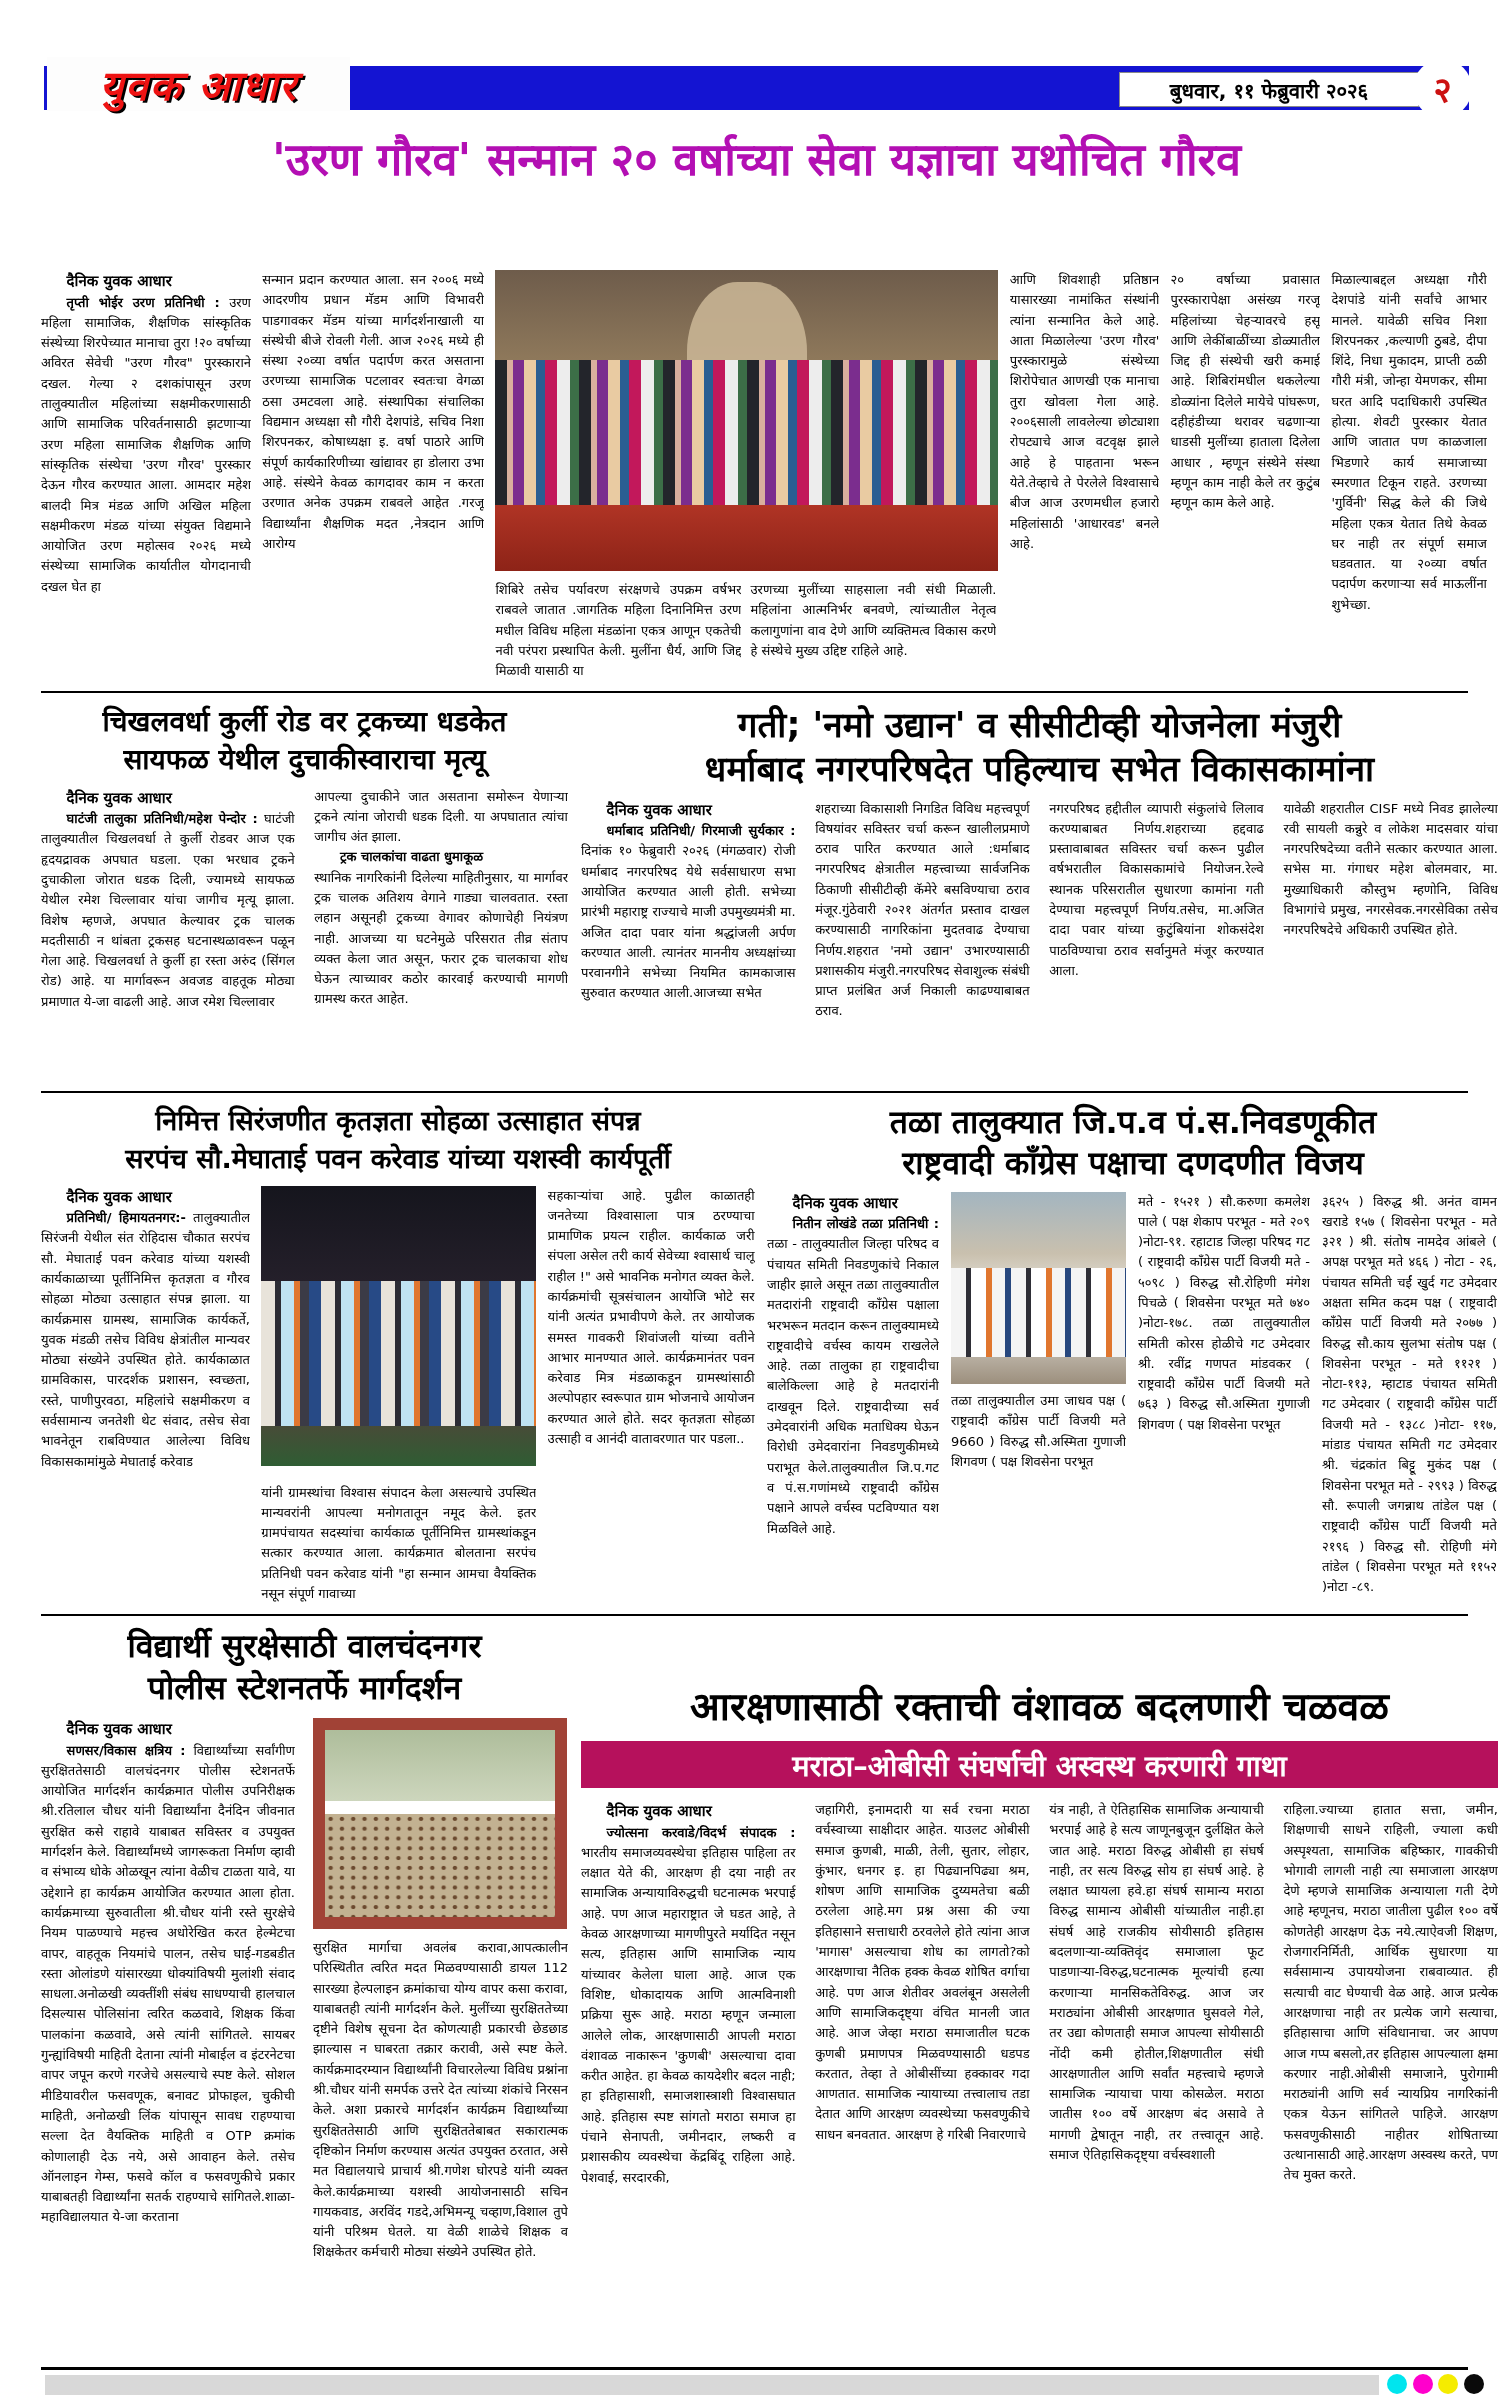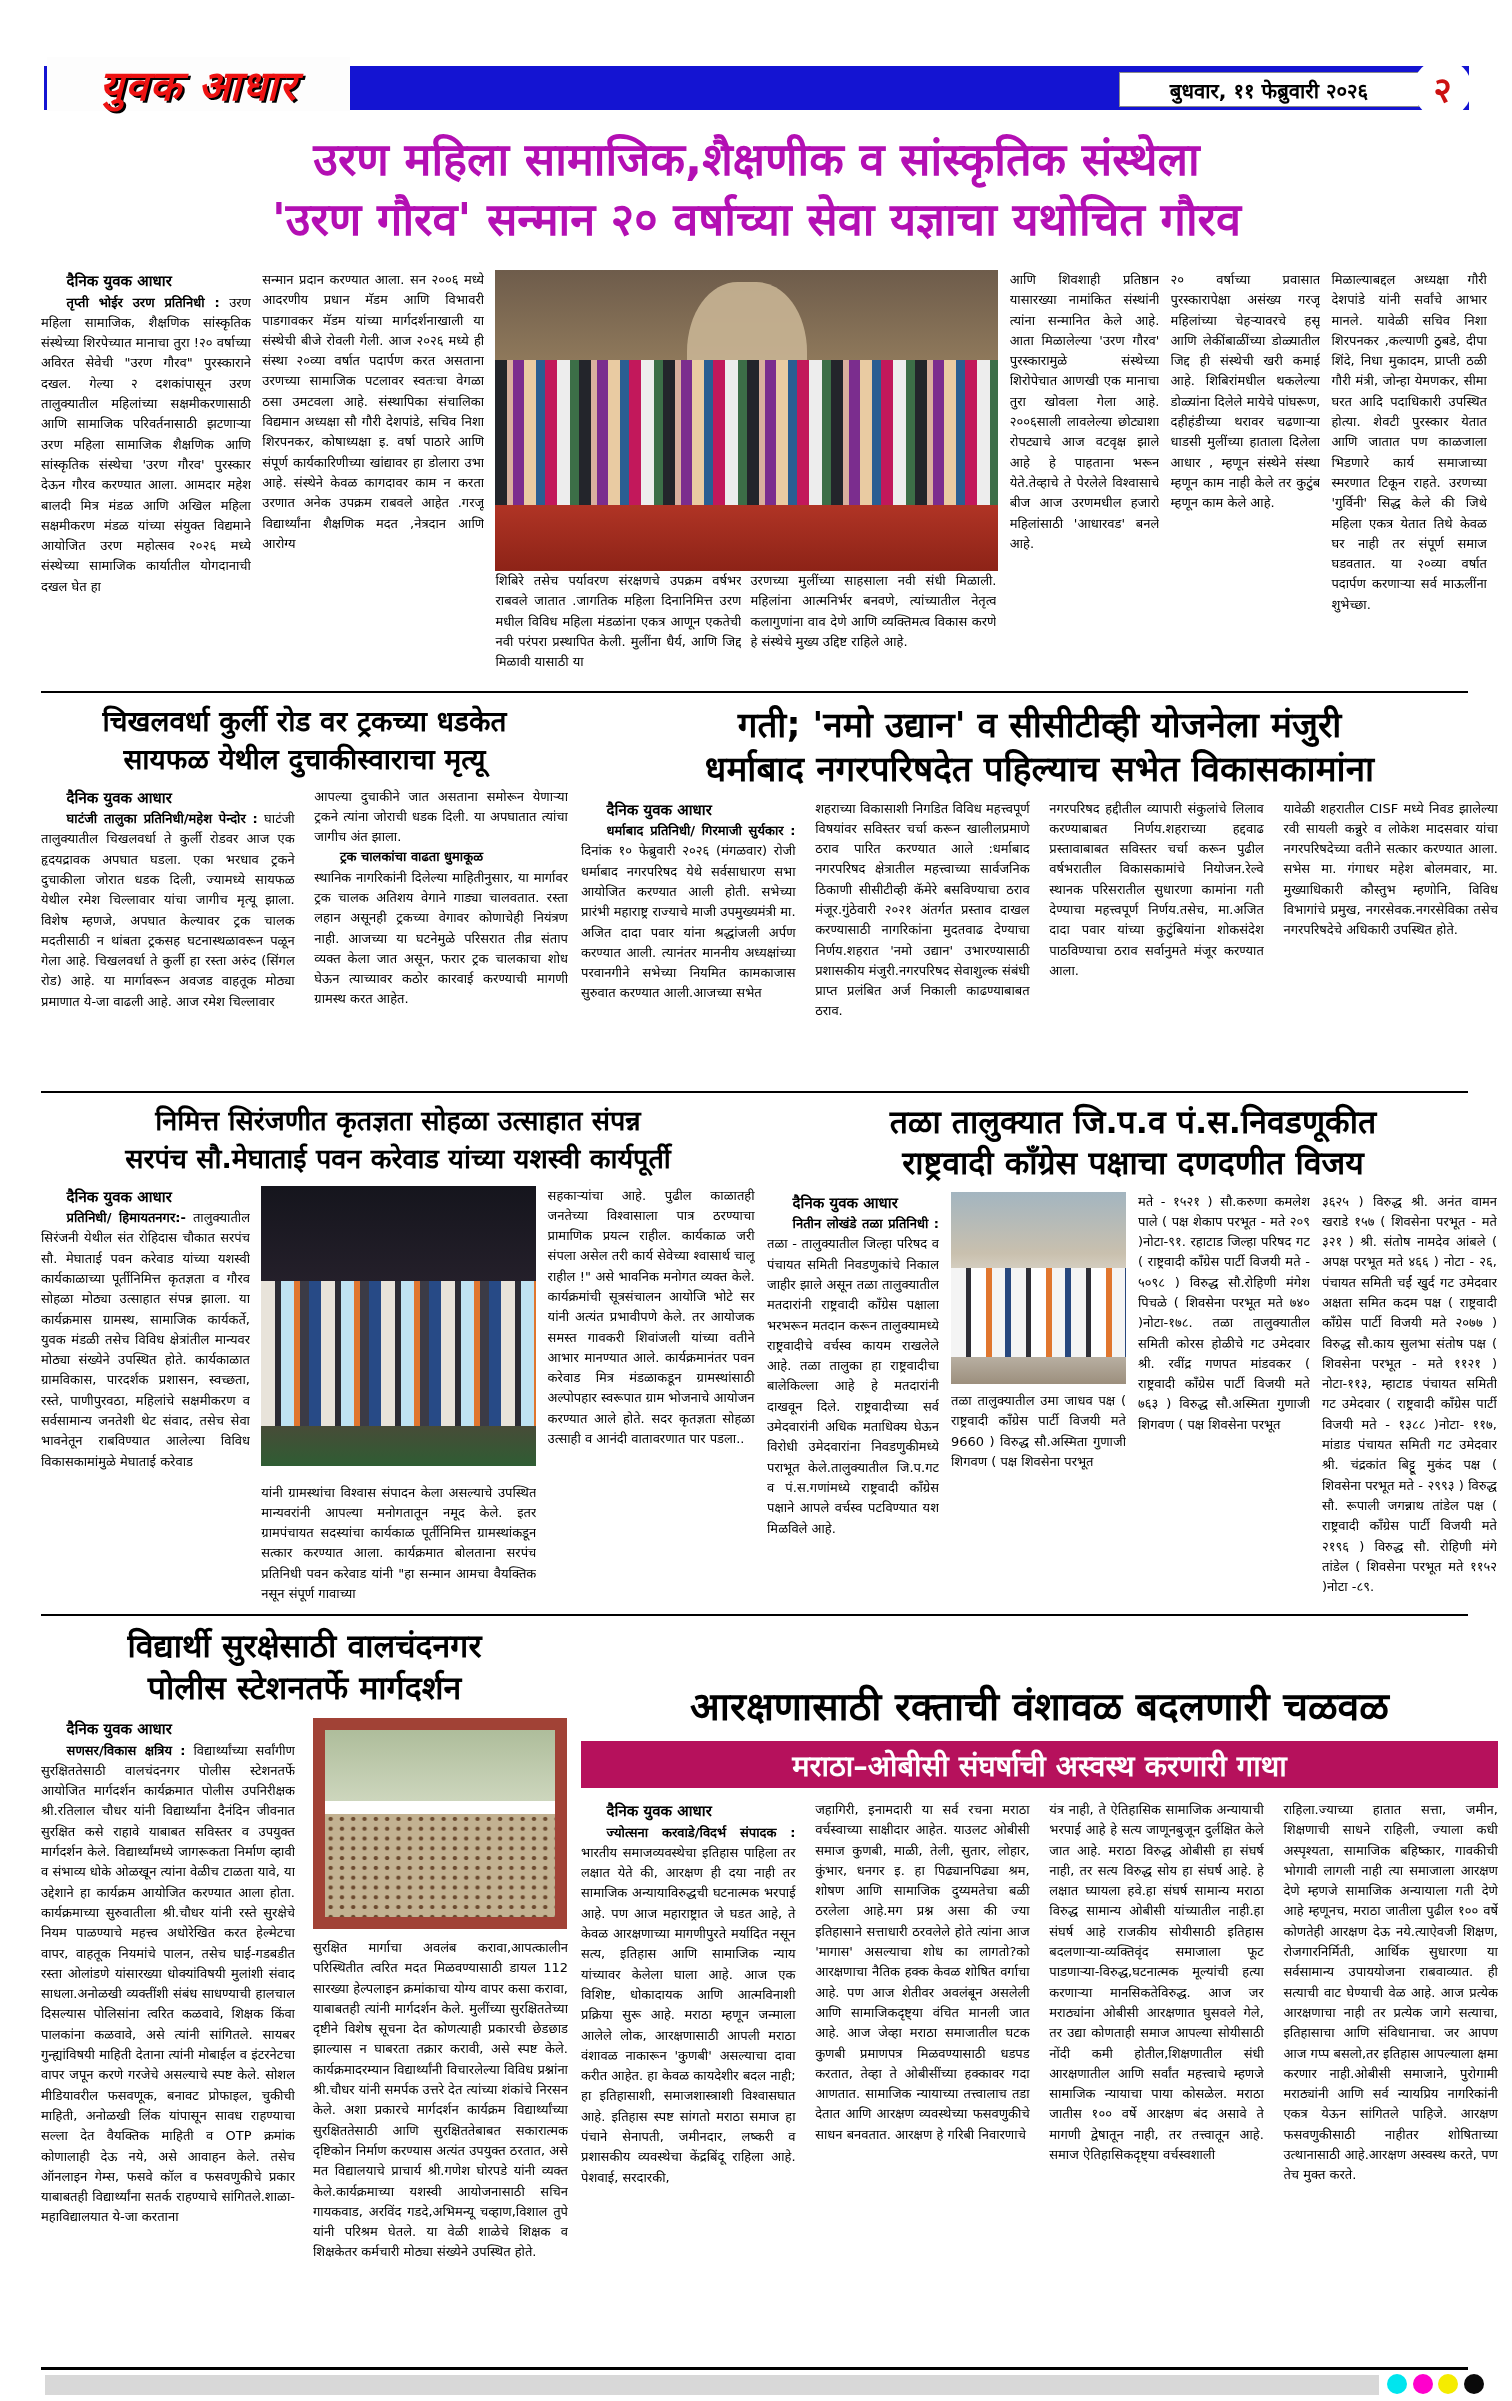--- a/index.html
+++ b/index.html
@@ -51,39 +51,38 @@
     <span class="logotext">युवक आधार</span>
   </div>
   <div class="abs datebox">
     <span>बुधवार, ११ फेब्रुवारी २०२६</span>
   </div>
   <div class="abs pagenum">
     <span>२</span>
   </div>
 
   <div class="abs mainhead">
-    <div>उरण महिला सामाजिक,शैक्षणीक व सांस्कृतिक संस्थेला</div>
     <div>'उरण गौरव' सन्मान २० वर्षाच्या सेवा यज्ञाचा यथोचित गौरव</div>
   </div>
 
   <div class="abs" style="left:41px;top:270px;width:1446px;height:416px;display:flex;gap:11.3px">
     <div class="col" style="width:212px;height:416px">
       <div class="byl">दैनिक युवक आधार</div>
       <p class="bt"><b class="subin">तृप्ती भोईर उरण प्रतिनिधी :</b> <span>उरण महिला सामाजिक, शैक्षणिक सांस्कृतिक संस्थेच्या शिरपेच्यात मानाचा तुरा !२० वर्षाच्या अविरत सेवेची "उरण गौरव" पुरस्काराने दखल. गेल्या २ दशकांपासून उरण तालुक्यातील महिलांच्या सक्षमीकरणासाठी आणि सामाजिक परिवर्तनासाठी झटणाऱ्या उरण महिला सामाजिक शैक्षणिक आणि सांस्कृतिक संस्थेचा 'उरण गौरव' पुरस्कार देऊन गौरव करण्यात आला. आमदार महेश बालदी मित्र मंडळ आणि अखिल महिला सक्षमीकरण मंडळ यांच्या संयुक्त विद्यमाने आयोजित उरण महोत्सव २०२६ मध्ये संस्थेच्या सामाजिक कार्यातील योगदानाची दखल घेत हा</span></p>
     </div>
     <div class="col" style="width:224px;height:416px">
       <span>सन्मान प्रदान करण्यात आला. सन २००६ मध्ये आदरणीय प्रधान मॅडम आणि विभावरी पाडगावकर मॅडम यांच्या मार्गदर्शनाखाली या संस्थेची बीजे रोवली गेली. आज २०२६ मध्ये ही संस्था २०व्या वर्षात पदार्पण करत असताना उरणच्या सामाजिक पटलावर स्वतःचा वेगळा ठसा उमटवला आहे. संस्थापिका संचालिका विद्यमान अध्यक्षा सौ गौरी देशपांडे, सचिव निशा शिरपनकर, कोषाध्यक्षा इ. वर्षा पाठारे आणि संपूर्ण कार्यकारिणीच्या खांद्यावर हा डोलारा उभा आहे. संस्थेने केवळ कागदावर काम न करता उरणात अनेक उपक्रम राबवले आहेत .गरजू विद्यार्थ्यांना शैक्षणिक मदत ,नेत्रदान आणि आरोग्य</span>
     </div>
     <div style="width:503px">
       <div class="photo photo1" style="width:503px;height:301px">
         <div class="sculpt"></div>
         <div class="crowd"></div>
         <div class="carpet"></div>
       </div>
-      <div style="display:flex;gap:9px;margin-top:0;height:105px">
+      <div style="display:flex;gap:9px;margin-top:9px;height:105px">
         <div class="col" style="width:246px;height:105px">
           <span>शिबिरे तसेच पर्यावरण संरक्षणचे उपक्रम वर्षभर राबवले जातात .जागतिक महिला दिनानिमित्त उरण मधील विविध महिला मंडळांना एकत्र आणून एकतेची नवी परंपरा प्रस्थापित केली. मुलींना धैर्य, आणि जिद्द मिळावी यासाठी या</span>
         </div>
         <div class="col" style="width:246px;height:105px">
           <span>उरणच्या मुलींच्या साहसाला नवी संधी मिळाली. महिलांना आत्मनिर्भर बनवणे, त्यांच्यातील नेतृत्व कलागुणांना वाव देणे आणि व्यक्तिमत्व विकास करणे हे संस्थेचे मुख्य उद्दिष्ट राहिले आहे.</span>
         </div>
       </div>
     </div>
     <div class="col" style="width:151px;height:416px">
       <span>आणि शिवशाही प्रतिष्ठान यासारख्या नामांकित संस्थांनी त्यांना सन्मानित केले आहे. आता मिळालेल्या 'उरण गौरव' पुरस्कारामुळे संस्थेच्या शिरोपेचात आणखी एक मानाचा तुरा खोवला गेला आहे. २००६साली लावलेल्या छोट्याशा रोपट्याचे आज वटवृक्ष झाले आहे हे पाहताना भरून येते.तेव्हाचे ते पेरलेले विश्वासाचे बीज आज उरणमधील हजारो महिलांसाठी 'आधारवड' बनले आहे.</span>

